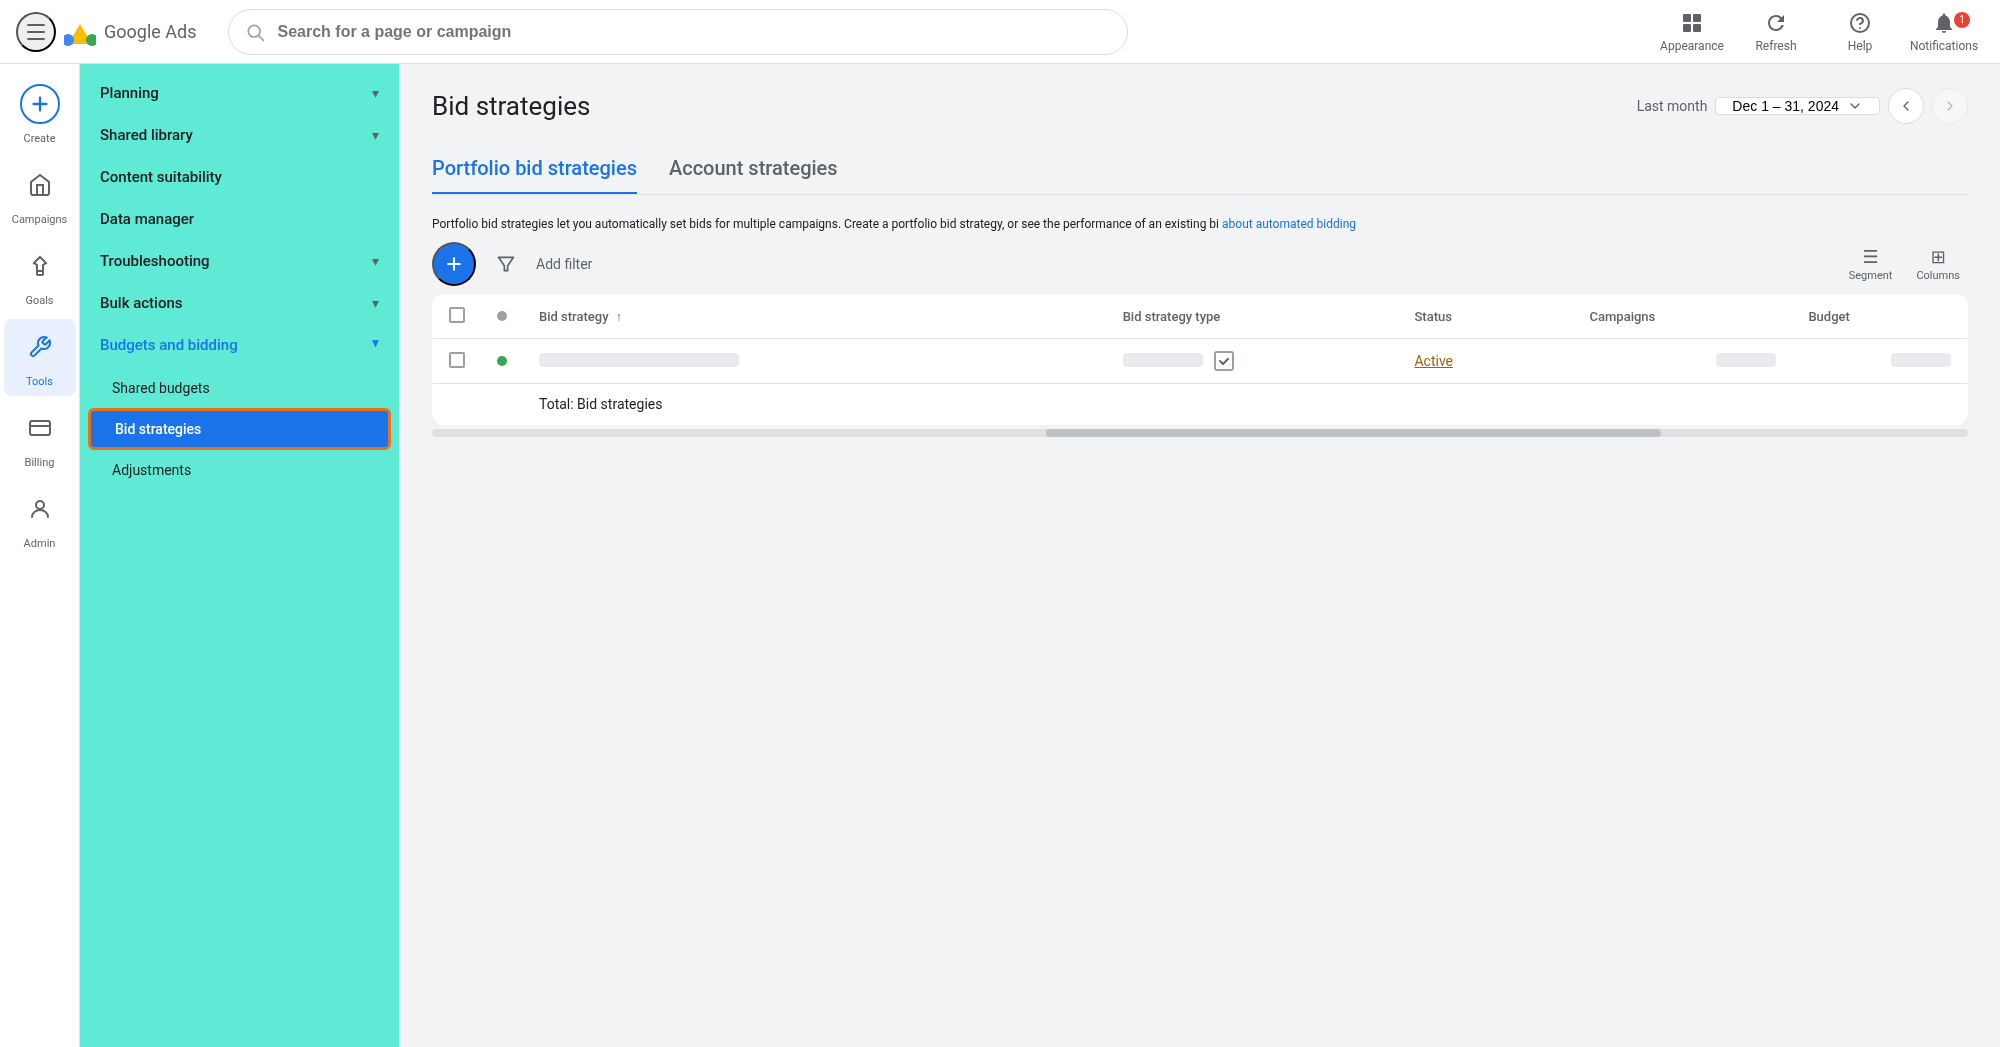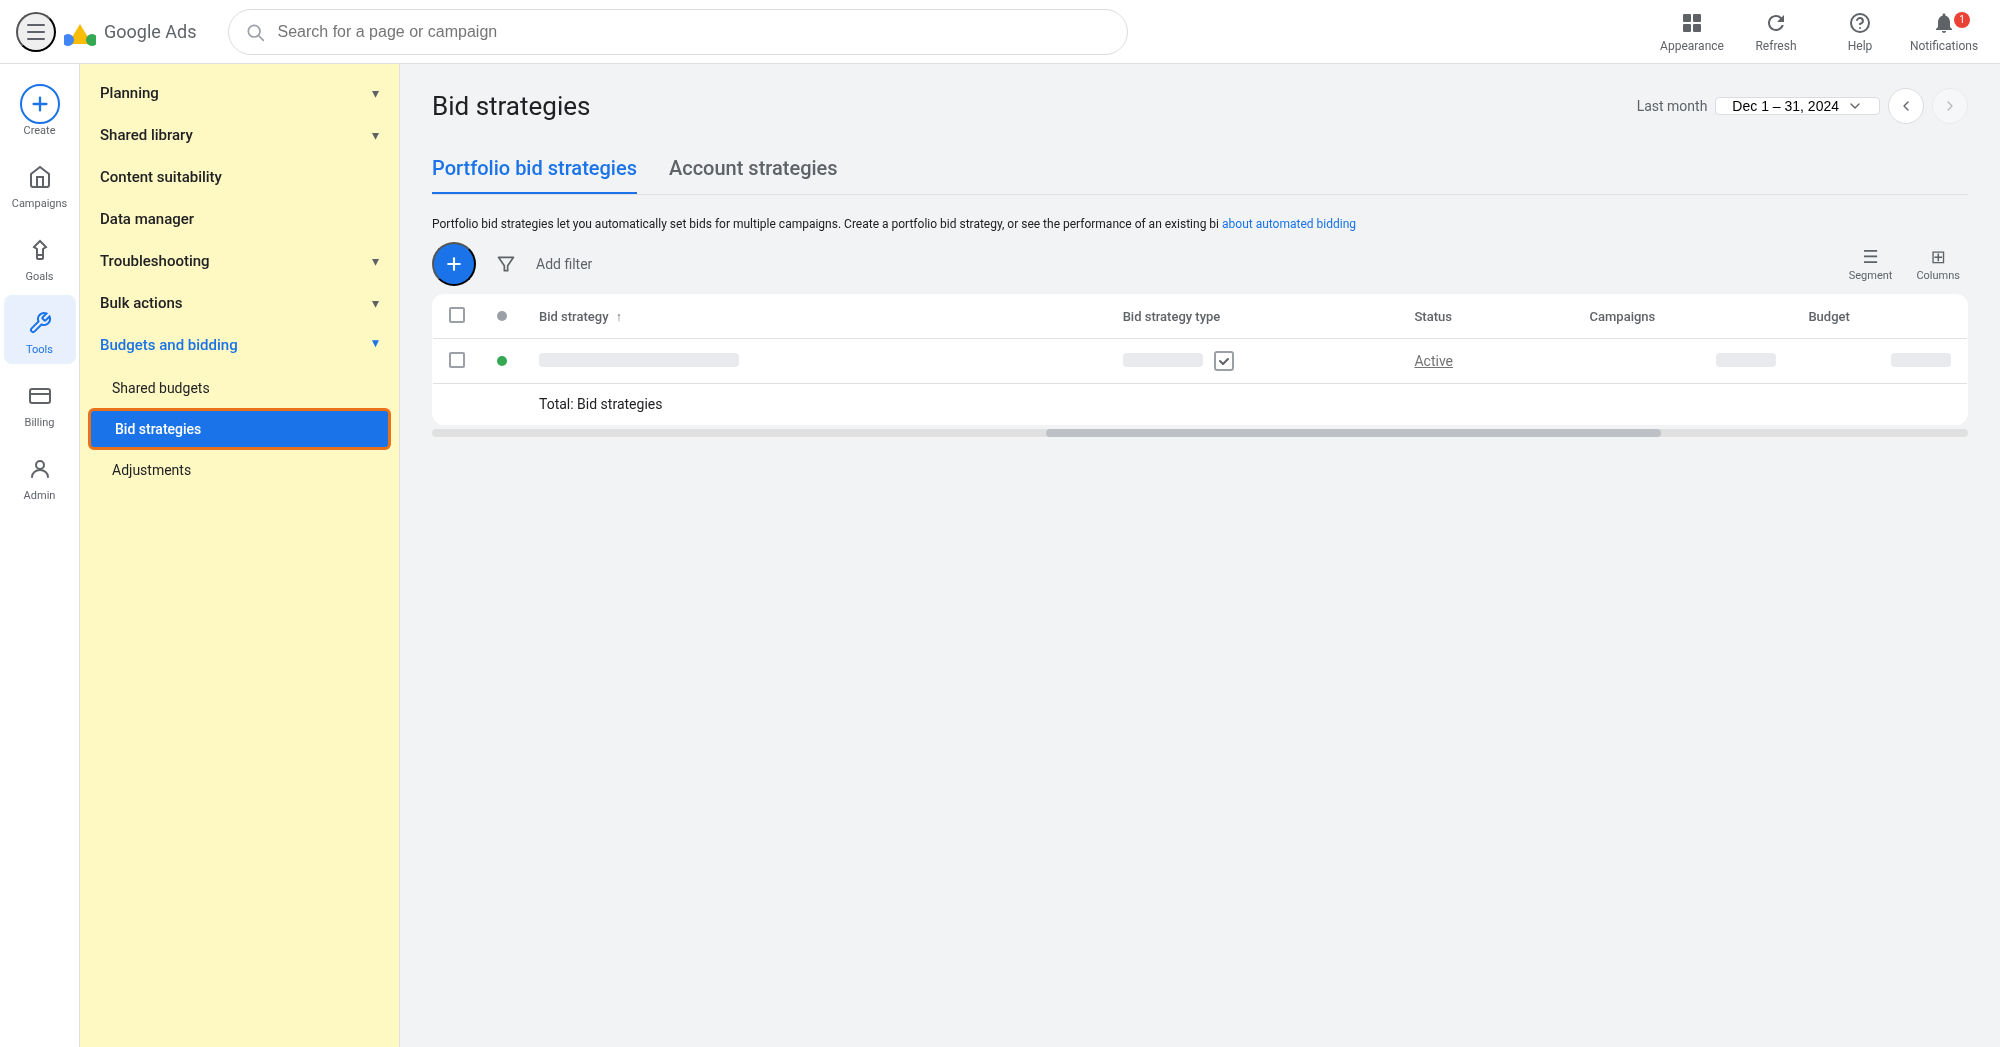--- a/index.html
+++ b/index.html
@@ -13,21 +13,21 @@
     .hamburger-btn { width: 40px; height: 40px; display: flex; align-items: center; justify-content: center; cursor: pointer; border-radius: 50%; margin-right: 8px; }
     .hamburger-lines { display: flex; flex-direction: column; gap: 5px; }
     .hamburger-lines span { display: block; width: 18px; height: 2px; background: #5f6368; border-radius: 1px; }
     .logo-area { display: flex; align-items: center; gap: 8px; margin-right: 16px; }
     .google-logo-icon { width: 32px; height: 32px; }
     .logo-text { font-size: 18px; font-weight: 400; color: #5f6368; white-space: nowrap; }
     .search-bar {
       flex: 1; max-width: 900px; height: 46px; border: 1px solid #dadce0; border-radius: 24px;
       display: flex; align-items: center; padding: 0 16px; gap: 12px; background: #fff; margin: 0 16px;
     }
-    .search-bar input { border: none; outline: none; flex: 1; font-size: 16px; color: #c2410c; background: transparent; }
+    .search-bar input { border: none; outline: none; flex: 1; font-size: 16px; color: #c2410c; background: transparent; font-weight: bold; }
     .nav-actions { display: flex; align-items: center; margin-left: auto; gap: 4px; }
     .nav-action-btn {
       display: flex; flex-direction: column; align-items: center; justify-content: center;
       width: 80px; height: 56px; cursor: pointer; border-radius: 8px; gap: 4px; position: relative;
     }
     .nav-action-icon { width: 24px; height: 24px; display: flex; align-items: center; justify-content: center; color: #5f6368; }
     .nav-action-label { font-size: 12px; color: #5f6368; }
     .notification-badge {
       position: absolute; top: 8px; right: 14px; background: #ea4335; color: white;
       width: 16px; height: 16px; border-radius: 50%; font-size: 10px; display: flex; align-items: center; justify-content: center;
@@ -36,34 +36,34 @@
     
     .layout { display: flex; margin-top: 64px; height: calc(1047px - 64px); }
 
     
     .sidebar-icons {
       width: 80px; background: #fff; border-right: 1px solid #e0e0e0;
       display: flex; flex-direction: column; align-items: center; padding-top: 12px; gap: 4px; flex-shrink: 0;
     }
     .sidebar-icon-item {
       display: flex; flex-direction: column; align-items: center; width: 72px; padding: 8px 4px;
-      border-radius: 8px; cursor: pointer; gap: 0;
+      border-radius: 8px; cursor: pointer; gap: 8px;
     }
     .sidebar-icon-item.active { background: #e8f0fe; }
     .sidebar-icon-item.active .sidebar-icon-label { color: #1a73e8; }
     .sidebar-icon-circle {
       width: 40px; height: 40px; border-radius: 50%; background: #fff; border: 2px solid #dadce0;
       display: flex; align-items: center; justify-content: center; cursor: pointer;
     }
     .sidebar-icon-circle.create { background: #fff; border: 2px solid #1a73e8; }
     .sidebar-icon-label { font-size: 11px; color: #5f6368; text-align: center; }
 
     
     .nav-sidebar {
-      width: 320px; background: #fef9c3; border-right: 1px solid #e0e0e0;
+      width: 320px; background: #5eead4; border-right: 1px solid #e0e0e0;
       overflow-y: auto; flex-shrink: 0; padding: 8px 0;
     }
     .nav-section {
       padding: 0;
     }
     .nav-section-header {
       display: flex; align-items: center; justify-content: space-between;
       padding: 12px 20px; cursor: pointer; font-size: 15px; font-weight: 500; color: #202124;
     }
     .nav-chevron { font-size: 14px; color: #5f6368; transition: transform 0.2s; }
@@ -139,21 +139,21 @@
     .data-table tr:last-child td { border-bottom: none; }
     .status-dot { width: 10px; height: 10px; border-radius: 50%; display: inline-block; }
     .status-dot.green { background: #34a853; }
     .col-checkbox { width: 40px; text-align: center; }
     .col-name { min-width: 400px; }
     .col-type { min-width: 200px; }
     .col-status { min-width: 120px; }
     .col-campaigns { min-width: 150px; text-align: right; }
     .col-budget { min-width: 120px; text-align: right; }
     .sort-icon { font-size: 12px; margin-left: 4px; color: #5f6368; }
-    .active-status { color: #737373; text-decoration: underline; cursor: pointer; text-align: center; }
+    .active-status { color: #a16207; text-decoration: underline; cursor: pointer; text-align: center; }
     .loading-bar { height: 14px; background: #e8eaed; border-radius: 4px; display: inline-block; }
     .total-row td { font-size: 14px; color: #202124; font-weight: 400; }
     .checkbox-square { width: 16px; height: 16px; border: 2px solid #9aa0a6; border-radius: 2px; display: inline-block; cursor: pointer; }
     .scrollbar-area { height: 8px; background: #e0e0e0; margin-top: 4px; border-radius: 4px; }
     .scrollbar-thumb { height: 8px; width: 40%; background: #bdc1c6; border-radius: 4px; margin-left: 40%; }
   </style>
 </head>
 <body>
 
 <div class="top-nav">

